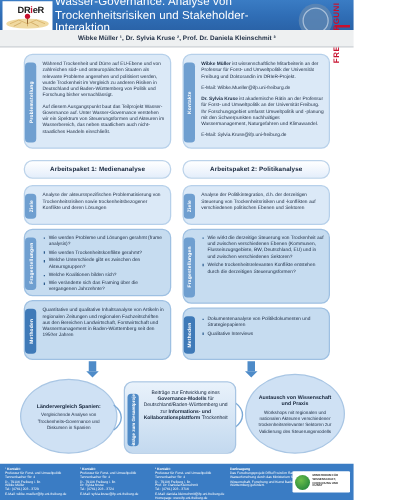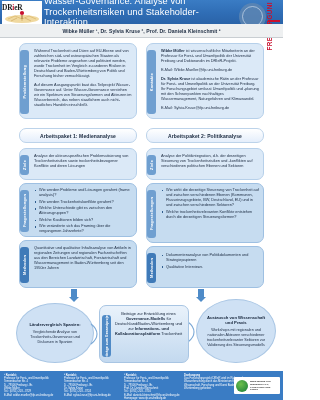--- a/index.html
+++ b/index.html
@@ -23,22 +23,22 @@
     color:#ffffff;font-size:9.2px;line-height:10.4px;font-weight:400;
     letter-spacing:0.1px;
   }
   .header-title .l2{display:block;}
 
   .logo-drier{
     position:absolute;left:2px;top:1px;width:40px;height:24px;
     background:#ffffff;overflow:hidden;
   }
   .drier-word{
-    position:absolute;left:0;top:2px;font-size:7.4px;font-weight:bold;
-    color:#1a1a1a;letter-spacing:-0.2px;font-family:Liberation Serif, serif;
+    position:absolute;left:12px;top:2px;font-size:7.4px;font-weight:bold;
+    color:#1a1a1a;letter-spacing:-0.2px;font-family:Liberation Sans, sans-serif;
   }
   .drier-word .red{color:#c8102e;}
   .drier-art{position:absolute;left:2px;top:9px;width:36px;height:13px;}
 
   .logo-uni{
     position:absolute;right:2px;top:0px;width:44px;height:40px;
   }
   .uni-seal{
     position:absolute;left:2px;top:3px;width:27px;height:27px;border-radius:50%;
     background:#5d86b3;opacity:.85;

